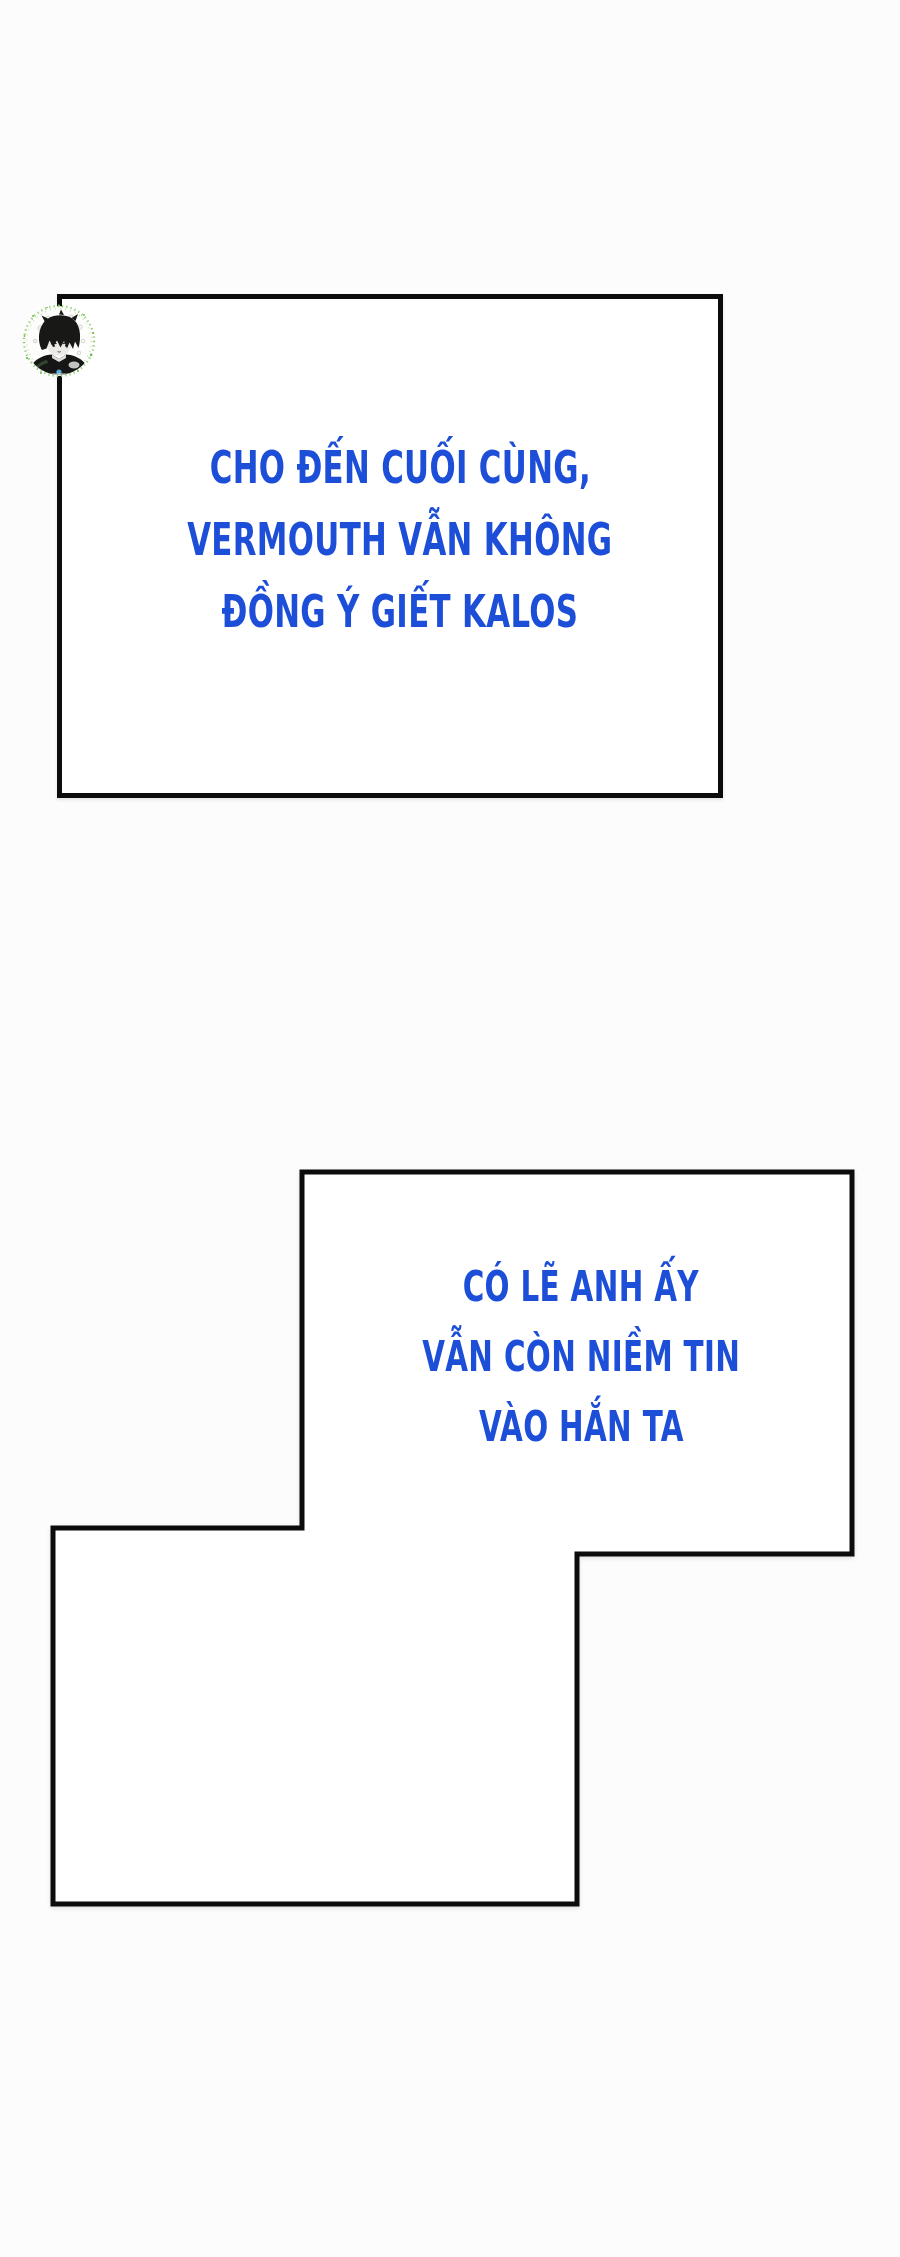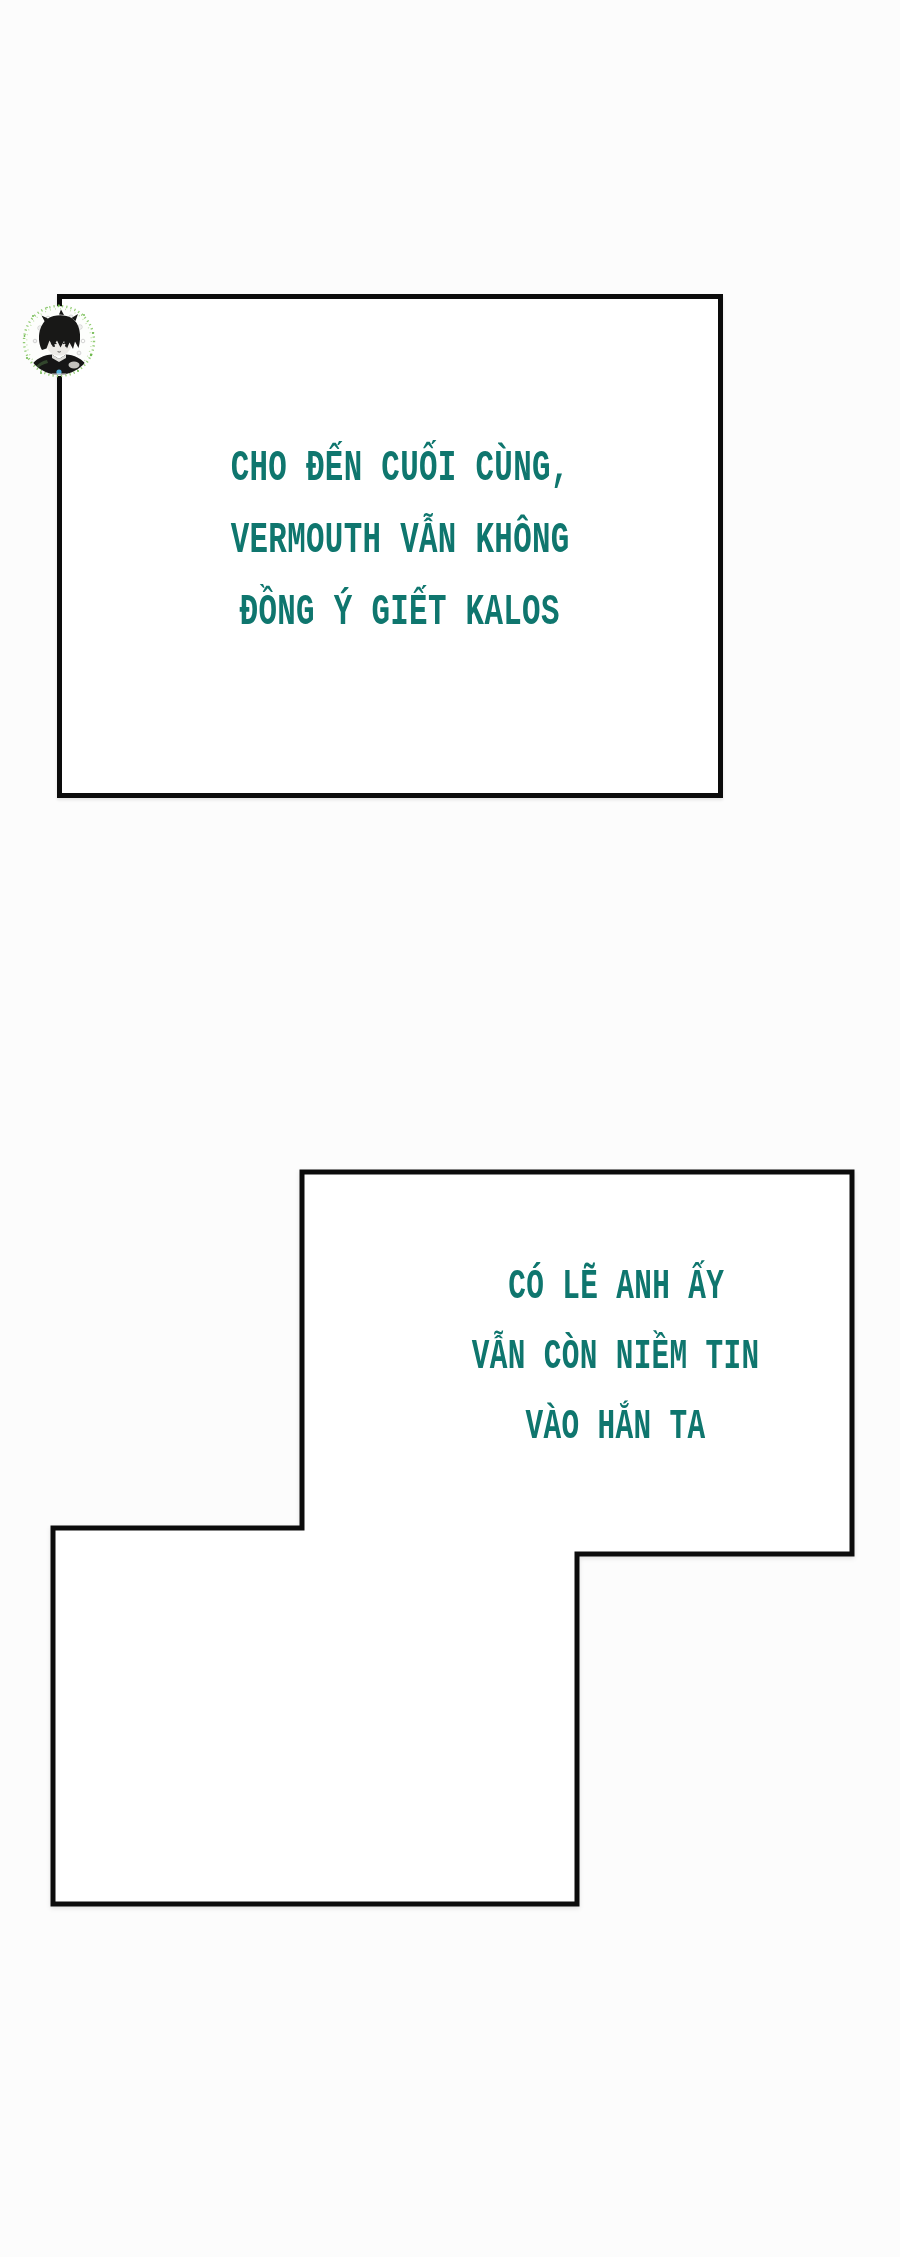--- a/index.html
+++ b/index.html
@@ -20,37 +20,36 @@
   }
   .panel-top { left: 57px; top: 294px; width: 666px; height: 504px; }
   .shape2-svg {
     position: absolute;
     left: 45px;
     top: 1163px;
     filter: drop-shadow(0 2px 2px rgba(0,0,0,0.10));
   }
   .caption {
     position: absolute;
-    color: #0f766e;
+    color: #1d4ed8;
     font-weight: bold;
     text-align: left;
     z-index: 3;
-    font-family: Liberation Mono, monospace;
   }
   .caption .ln {
     display: block;
     width: max-content;
     margin: 0 auto;
     white-space: nowrap;
     transform: scaleX(0.70);
     transform-origin: 50% 50%;
     letter-spacing: 0.5px;
   }
   .caption-1 { left: 67px;  top: 432px;  width: 666px; font-size: 44px; line-height: 72px; }
-  .caption-2 { left: 341px; top: 1252px; width: 550px; font-size: 42px; line-height: 70px; }
+  .caption-2 { left: 306px; top: 1252px; width: 550px; font-size: 42px; line-height: 70px; }
   .caption-3 { left: 69px;  top: 1645px; width: 524px; font-size: 38px; line-height: 55px; }
   .avatar {
     position: absolute;
     left: 21px;
     top: 303px;
     width: 76px;
     height: 76px;
     z-index: 5;
   }
 </style>

